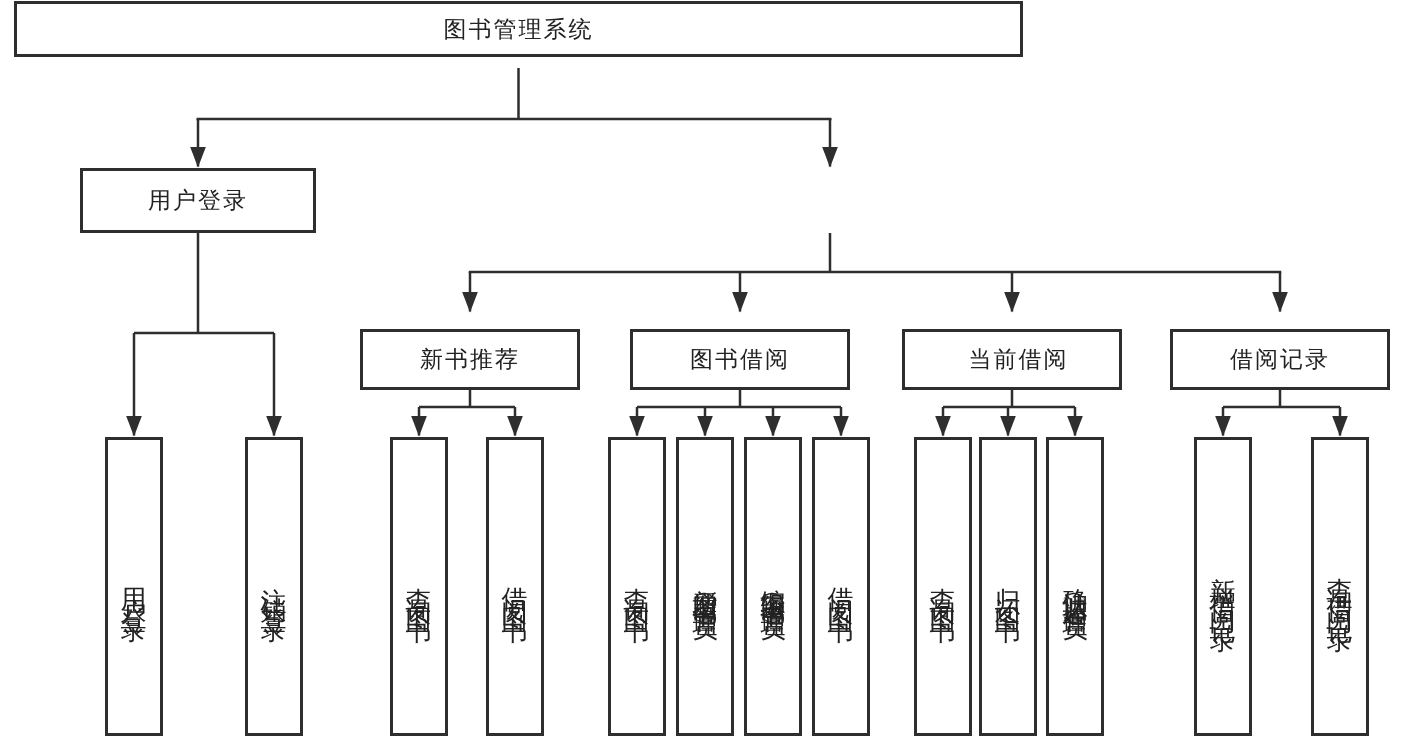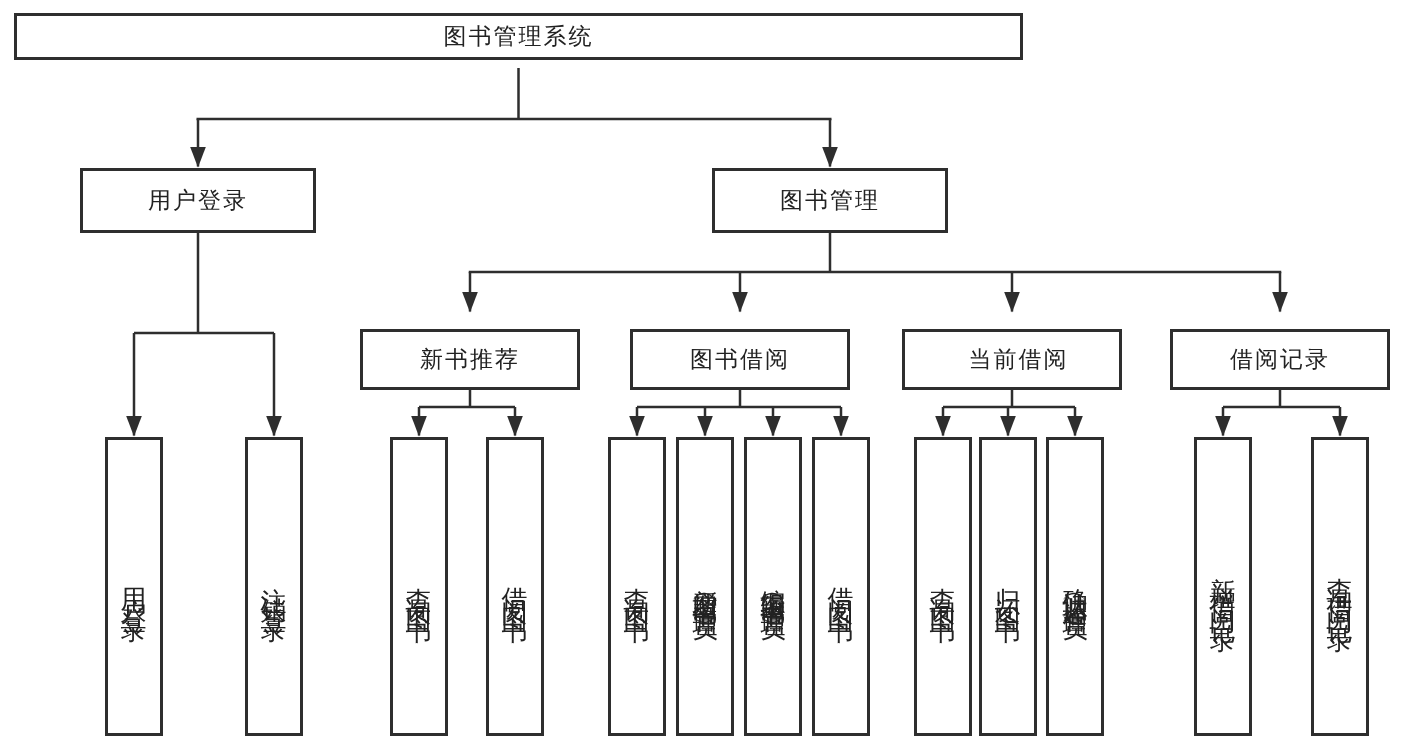--- a/index.html
+++ b/index.html
@@ -25,21 +25,21 @@
     display: flex;
     align-items: center;
     justify-content: center;
   }
   .hlabel {
     font-size: 23px;
     letter-spacing: 2px;
     white-space: nowrap;
   }
   
-  .root-box  { left: 14px;   top: 13px;  width: 1009px; height: 47px; }
+  .root-box  { left: 14px;   top: 1px;  width: 1009px; height: 56px; }
   .l1-a      { left: 80px;   top: 168px; width: 236px;  height: 65px; }
   .l1-b      { left: 712px;  top: 168px; width: 236px;  height: 65px; }
   .l2        { top: 329px; height: 61px; width: 220px; }
   .l2-a      { left: 360px; }
   .l2-b      { left: 630px; }
   .l2-c      { left: 902px; padding-left: 13px; }
   .l2-d      { left: 1170px; }
   
   .leaf { top: 437px; height: 299px; width: 58px; }
   .leaf .vlabel {
@@ -125,23 +125,20 @@
     <line x1="1340" y1="407" x2="1340" y2="435.5" stroke="#2e2e2e" stroke-width="2.5" marker-end="url(#ah)"></line>
   </svg>
 
   <div class="box root-box">
     <span class="hlabel">图书管理系统</span>
   </div>
 
   <div class="box l1-a">
     <span class="hlabel">用户登录</span>
   </div>
-  <div class="box l1-b">
-    <span class="hlabel">图书管理</span>
-  </div>
 
   <div class="box l2 l2-a">
     <span class="hlabel">新书推荐</span>
   </div>
   <div class="box l2 l2-b">
     <span class="hlabel">图书借阅</span>
   </div>
   <div class="box l2 l2-c">
     <span class="hlabel">当前借阅</span>
   </div>

